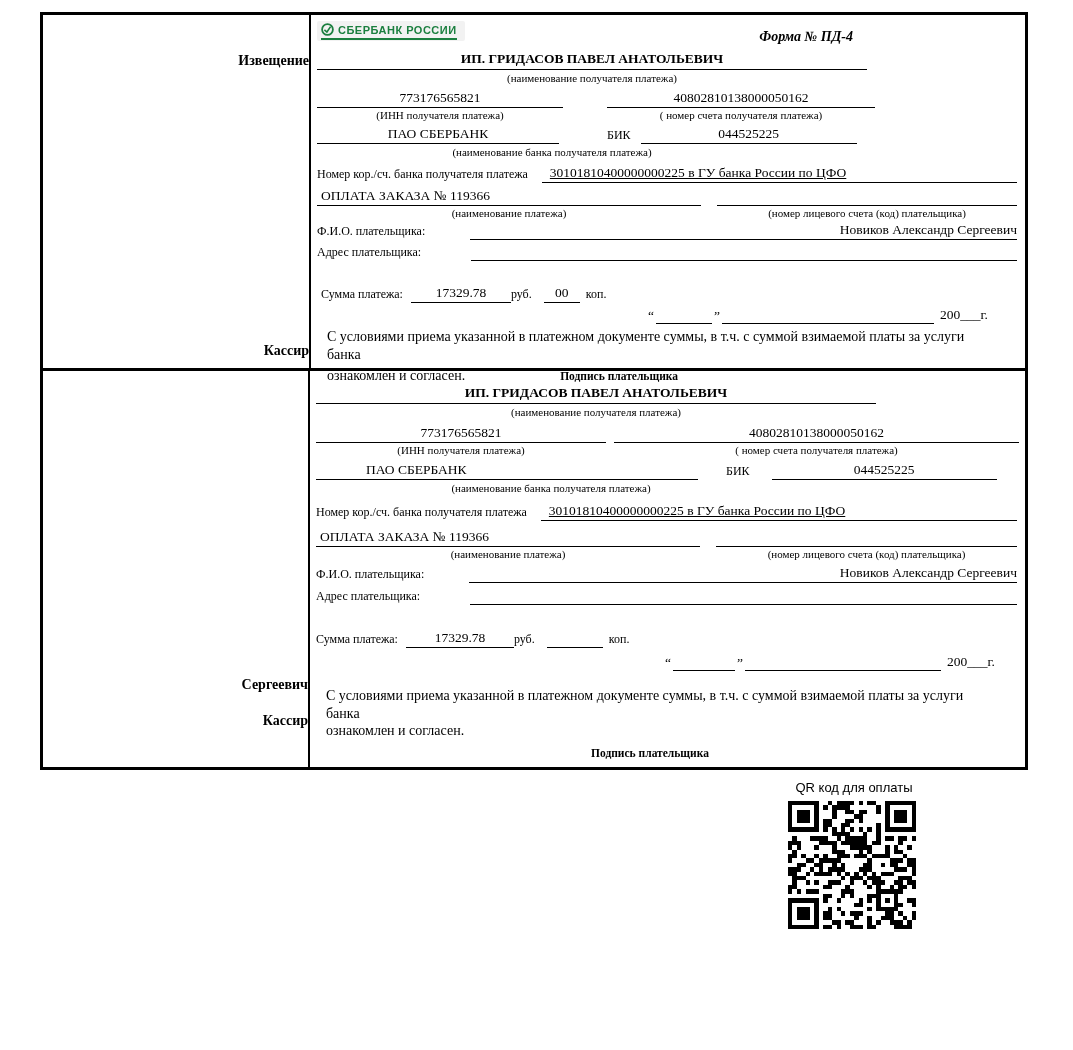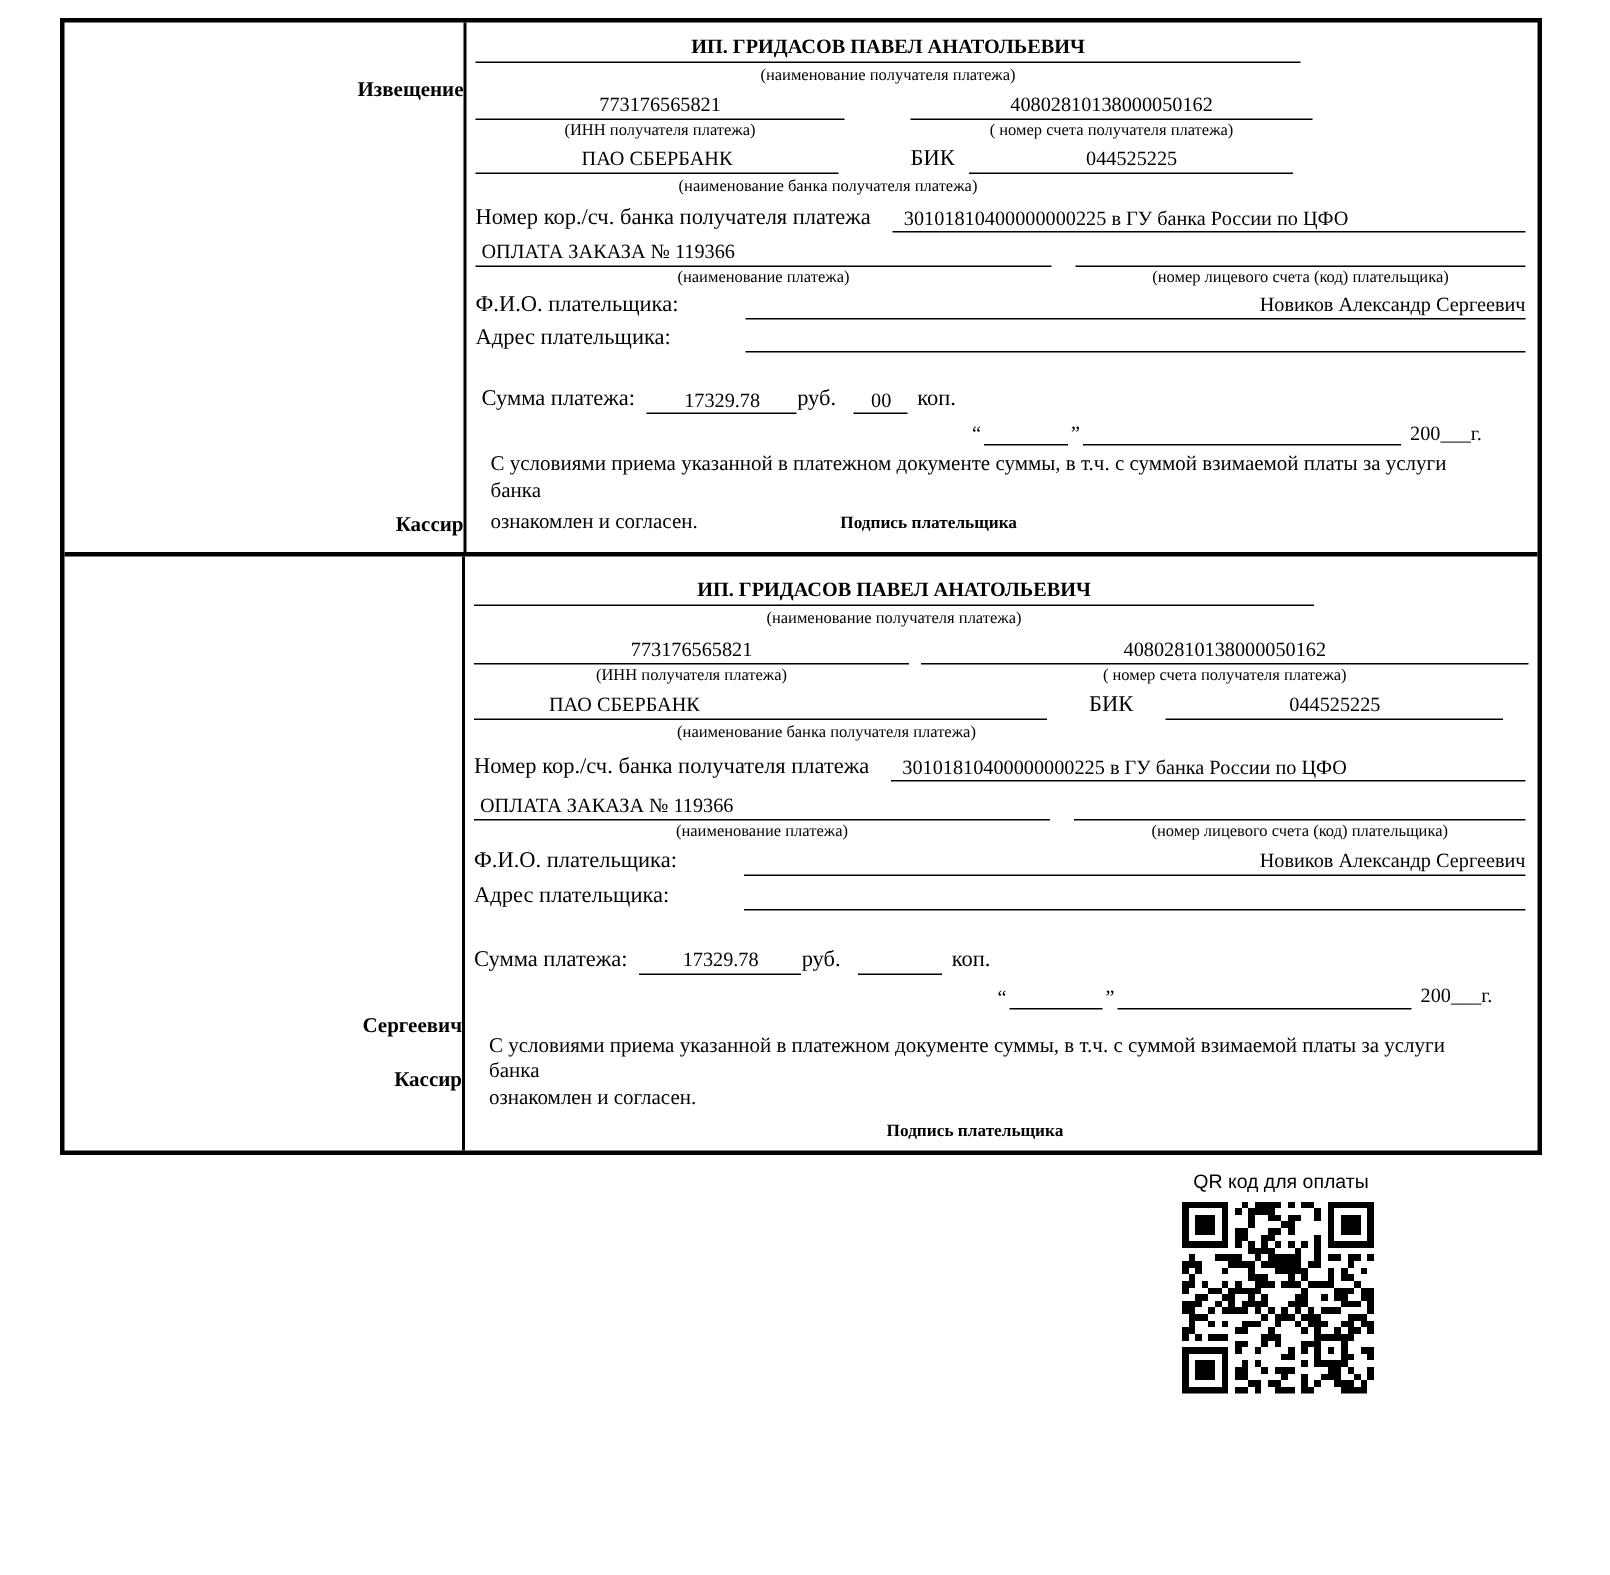--- a/index.html
+++ b/index.html
@@ -17,21 +17,21 @@
   .section.notice { height:356px; border-bottom:3px solid #000; }
   .section.receipt { flex:1; }
 
   .cell-side { width:268px; border-right:2px solid #000; position:relative; }
   .side-label { position:absolute; width:100%; text-align:right; font-weight:bold; font-size:14px; }
 
   .cell-main { flex:1; position:relative; padding:6px 6px 0 6px; }
 
   .row { display:flex; align-items:flex-end; }
   .val { font-size:13.5px; line-height:1.25; }
-  .lbl { font-size:15px; padding-bottom:1px; white-space:nowrap; }
+  .lbl { font-size:12px; padding-bottom:1px; white-space:nowrap; }
   .cap { font-size:11px; text-align:center; line-height:1.2; }
   .u { display:inline-block; border-bottom:1px solid #000; min-height:17px; }
   .center { text-align:center; }
   .grow { flex:1; margin-right:2px; }
 
   
   .hdr-row { position:relative; height:28px; }
   .logo { display:inline-flex; flex-direction:column; background:#f2f2f2; padding:2px 8px 1px 4px; border-radius:2px; }
   .logo-top { display:flex; align-items:center; gap:4px; }
   .logo-text { font-family:"Liberation Sans", sans-serif; font-weight:bold; font-size:11px; color:#1b7f3f; letter-spacing:0.5px; }
@@ -62,21 +62,21 @@
   .sec-a .bank-u { width:242px; }
   .sec-b .bank-u { width:382px; text-align:left; padding-left:50px; }
   .sec-a .bik-lbl { margin-left:48px; }
   .sec-b .bik-lbl { margin-left:28px; }
   .sec-a .bik-u { width:216px; margin-left:10px; }
   .sec-b .bik-u { width:225px; margin-left:22px; }
   .bank-cap { margin-top:2px; width:470px; }
 
   .sec-a .corr-row { margin-top:6px; }
   .sec-b .corr-row { margin-top:8px; }
-  .corr-u { margin-left:14px; text-align:left; padding-left:8px; white-space:nowrap; }
+  .corr-u { margin-left:14px; text-align:left; padding-left:8px; white-space:nowrap;text-decoration:underline; }
 
   .sec-a .purpose-row { margin-top:5px; }
   .sec-b .purpose-row { margin-top:8px; }
   .purpose-u { width:384px; text-align:left; padding-left:4px; }
   .code-line { margin-left:16px; }
   .p-cap { width:384px; }
   .c-cap { margin-left:16px; }
 
   .sec-a .payer-row { margin-top:2px; }
   .sec-b .payer-row { margin-top:4px; }
@@ -122,20 +122,35 @@
 
 <div class="form-box">
 
   <div class="section notice">
     <div class="cell-side">
       <div class="side-label" style="top:38px">Извещение</div>
       <div class="side-label" style="top:328px">Кассир</div>
     </div>
     <div class="cell-main sec-a">
 
+      <div class="hdr-row">
+        <div class="logo">
+          <div class="logo-top">
+            <span style="display:inline-flex">
+              <svg width="13" height="13" viewBox="0 0 13 13">
+                  <circle cx="6.5" cy="6.5" r="5.4" fill="none" stroke="#1b7f3f" stroke-width="1.8"></circle>
+                  <path d="M3.4 6.9 L5.9 9 L9.6 3.6" fill="none" stroke="#1b7f3f" stroke-width="1.6"></path>
+                </svg>
+            </span>
+            <span class="logo-text">СБЕРБАНК РОССИИ</span>
+          </div>
+          <div class="logo-bar"></div>
+        </div>
+        <div class="form-number">Форма № ПД-4</div>
+      </div>
 
       <div class="name-u">ИП. ГРИДАСОВ ПАВЕЛ АНАТОЛЬЕВИЧ</div>
       <div class="name-cap cap">(наименование получателя платежа)</div>
 
       <div class="row cols">
         <span class="u val center inn-u">773176565821</span>
         <span class="u val center acc-u">40802810138000050162</span>
       </div>
       <div class="row caps-row">
         <span class="cap inn-cap">(ИНН получателя платежа)</span>

